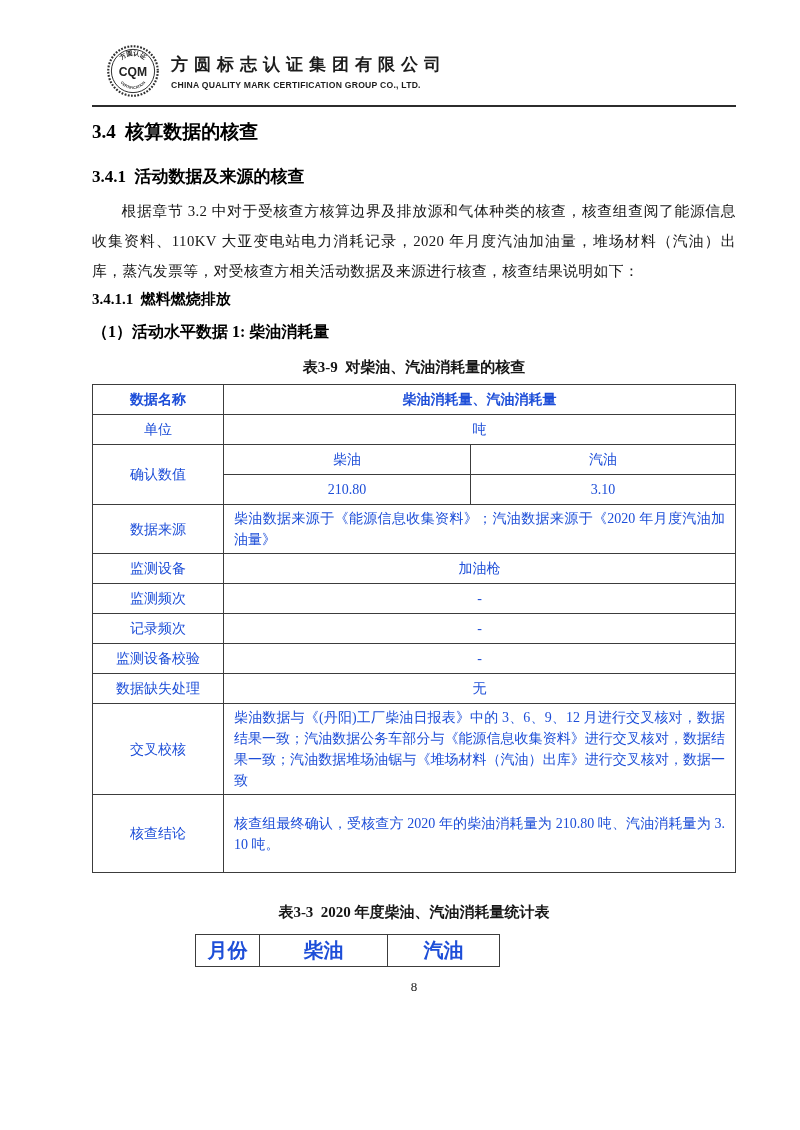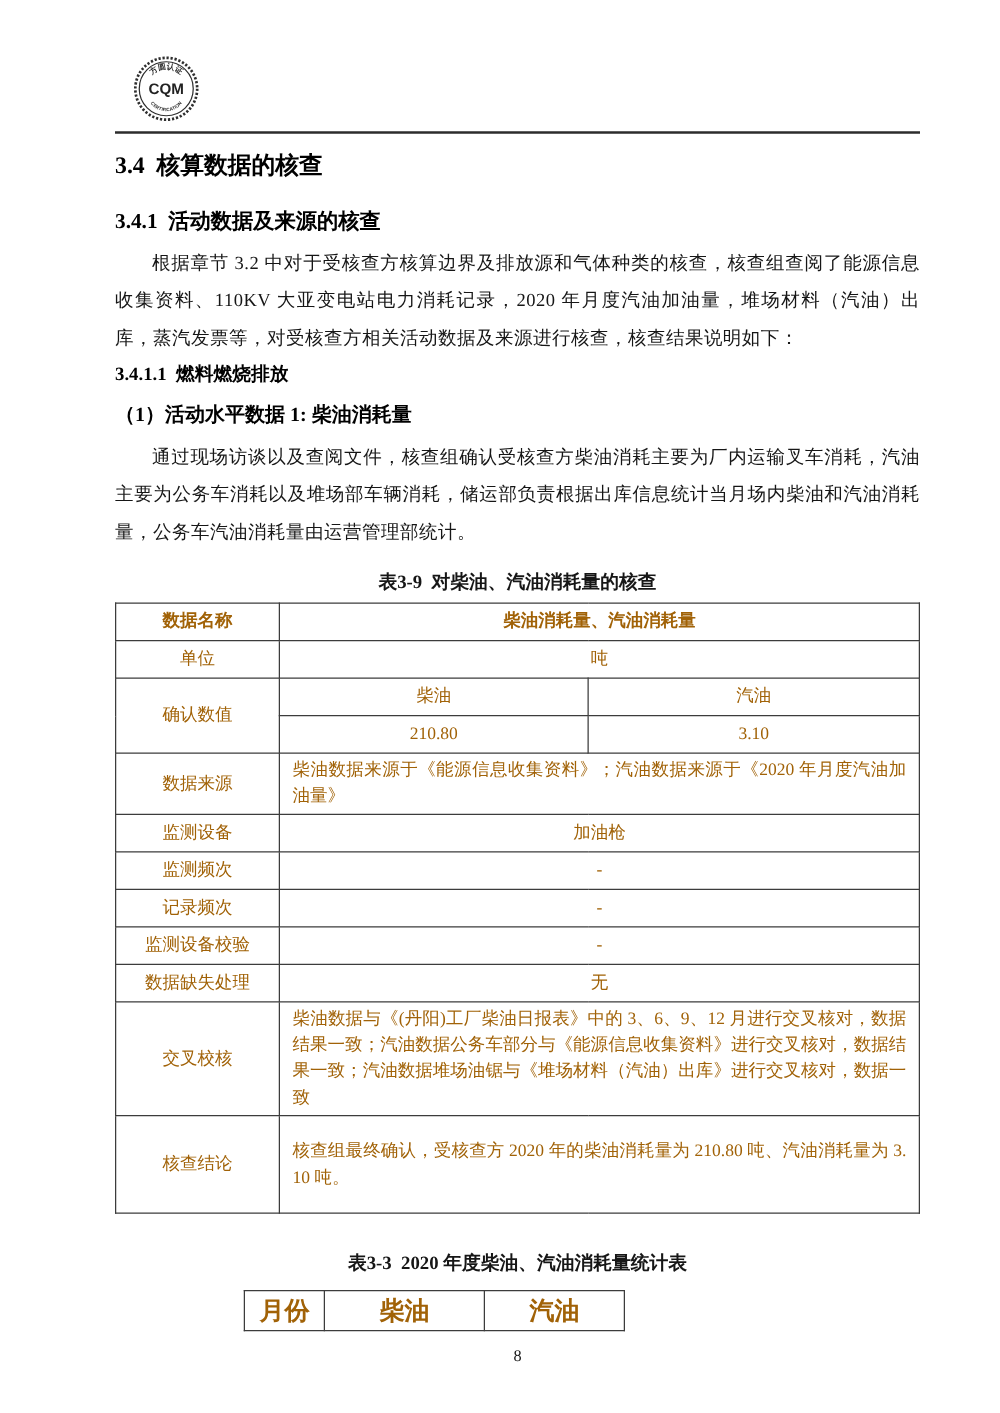--- a/index.html
+++ b/index.html
@@ -37,21 +37,21 @@
   }
 
   
   .caption {
     text-align:center; font-weight:bold; font-size:15px;
     margin-top:15px; white-space:pre-wrap;
   }
   .caption2 { margin-top:30px; }
 
   
-  table { border-collapse:collapse; color:#a16207; }
+  table { border-collapse:collapse; color:#1d4ed8; }
   .t32 { width:100%; margin-top:7px; font-size:14px; table-layout:fixed; }
   .t32 td {
     border:1px solid #3c3c3c; padding:3px 10px;
     line-height:21px; vertical-align:middle; word-break:break-all;text-align:center;
   }
   .t32 .lbl { text-align:center; }
   .t32 .c   { text-align:center; }
   .t32 .b   { font-weight:bold; }
   .t32 .just{ text-align:justify; }
   .t32 tr.rh td { height:30px; }
@@ -80,29 +80,32 @@
         <path id="arcBot" d="M 13,33 A 17,17 0 0 0 47,33" fill="none"></path>
       </defs>
       <text font-size="7" font-weight="bold" fill="#2e2e2e" font-family="Liberation Sans, DejaVu Sans, sans-serif">
         <textPath href="#arcTop" startOffset="50%" text-anchor="middle">方圆认证</textPath>
       </text>
       <text x="30" y="35" text-anchor="middle" font-size="13.5" font-weight="bold" fill="#222" font-family="Liberation Sans, DejaVu Sans, sans-serif">CQM</text>
       <text font-size="4.2" font-weight="bold" fill="#2e2e2e" font-family="Liberation Sans, DejaVu Sans, sans-serif">
         <textPath href="#arcBot" startOffset="50%" text-anchor="middle">CERTIFICATION</textPath>
       </text>
     </svg>
+    <div>
+      <div class="brand-cn">方圆标志认证集团有限公司</div>
+      <div class="brand-en">CHINA QUALITY MARK CERTIFICATION GROUP CO., LTD.</div>
+    </div>
   </div>
   <div class="rule"></div>
 
   <div class="h h1">3.4  核算数据的核查</div>
   <div class="h h2">3.4.1  活动数据及来源的核查</div>
   <p class="body-p">根据章节 3.2 中对于受核查方核算边界及排放源和气体种类的核查，核查组查阅了能源信息收集资料、110KV 大亚变电站电力消耗记录，2020 年月度汽油加油量，堆场材料（汽油）出库，蒸汽发票等，对受核查方相关活动数据及来源进行核查，核查结果说明如下：</p>
   <div class="h h3">3.4.1.1  燃料燃烧排放</div>
   <div class="h h4">（1）活动水平数据 1: 柴油消耗量</div>
-  <p class="body-p">通过现场访谈以及查阅文件，核查组确认受核查方柴油消耗主要为厂内运输叉车消耗，汽油主要为公务车消耗以及堆场部车辆消耗，储运部负责根据出库信息统计当月场内柴油和汽油消耗量，公务车汽油消耗量由运营管理部统计。</p>
 
   <div class="caption">表3-9  对柴油、汽油消耗量的核查</div>
   <table class="t32">
     <colgroup>
         <col style="width:131px">
         <col style="width:247px">
         <col>
       </colgroup>
     <tbody>
       <tr class="rh">

